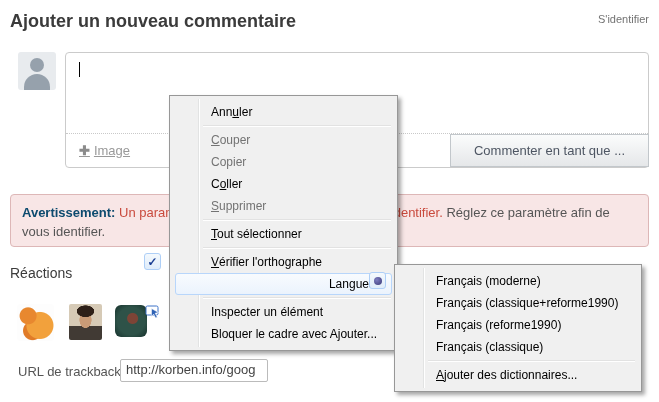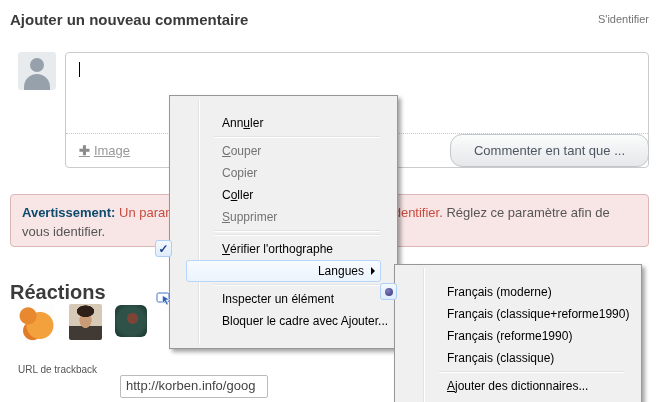--- a/index.html
+++ b/index.html
@@ -1,68 +1,68 @@
 <!DOCTYPE html>
 <html><head>
 <meta charset="utf-8">
 <style>
   html,body{margin:0;padding:0;background:#fff;}
   #stage{position:relative;width:659px;height:402px;background:#fff;overflow:hidden;
          font-family:"Liberation Sans",sans-serif;}
 
   
-  .page-title{position:absolute;left:10px;top:11px;font-size:15px;font-weight:bold;color:#3b3b3b;}
+  .page-title{position:absolute;left:10px;top:11px;font-size:18px;font-weight:bold;color:#3b3b3b;}
   .signin{position:absolute;right:10px;top:13px;font-size:11px;color:#737373;cursor:pointer;}
 
   .user-avatar{position:absolute;left:18px;top:52px;width:38px;height:38px;background:#e8ebee;
                border-radius:3px;overflow:hidden;}
   .user-avatar::before{content:"";position:absolute;left:12px;top:6px;width:14px;height:14px;
                border-radius:50%;background:#96a1ac;}
   .user-avatar::after{content:"";position:absolute;left:6px;top:22px;width:26px;height:18px;
                border-radius:13px 13px 0 0;background:#96a1ac;}
 
   .comment-box{position:absolute;left:65px;top:52px;width:584px;height:116px;background:#fff;
                border:1px solid #cbcbcb;border-radius:4px;box-sizing:border-box;}
   .caret{position:absolute;left:13px;top:9px;width:1px;height:15px;background:#000;}
   .box-toolbar{position:absolute;left:0;right:0;top:80px;bottom:0;border-top:1px dotted #c9c9c9;}
   .image-btn{position:absolute;left:13px;top:9px;color:#999;font-size:13px;cursor:pointer;text-decoration:underline;}
   .plus-icon{color:#8b8b8b;font-weight:bold;font-size:13px;margin-right:4px;}
   .comment-as-btn{position:absolute;left:450px;top:134px;width:199px;height:33px;
-               background:linear-gradient(#fbfcfc,#e5e7e9);border:1px solid #c2c7cb;border-radius:12px;
+               background:linear-gradient(#fbfcfc,#e5e7e9);border:1px solid #c2c7cb;border-radius:0;
                font-size:13px;color:#4e5663;text-align:center;line-height:31px;box-sizing:border-box;
                cursor:pointer;font-family:"Liberation Sans",sans-serif;}
 
   .warning-box{position:absolute;left:10px;top:194px;width:639px;height:53px;box-sizing:border-box;
                background:#f8e6e6;border:1px solid #ddb7b7;border-radius:4px;padding:8px 11px;
                font-size:13px;line-height:19px;}
   .warn-bold{color:#0c4a6e;font-weight:bold;}
   .warn-red{color:#c94a3d;}
   .warn-gray{color:#555;}
 
-  .reactions-title{position:absolute;left:10px;top:265px;font-size:20px;font-weight:bold;color:#3b3b3b;margin-top:16px;}
+  .reactions-title{position:absolute;left:10px;top:265px;font-size:14px;font-weight:normal;color:#3b3b3b;}
   .r-avatar{position:absolute;border-radius:4px;cursor:pointer;}
   .r-avatar.cat{left:17px;top:304px;width:37px;height:37px;
       background:radial-gradient(circle at 30% 32%, #e8882f 0 8px, rgba(0,0,0,0) 9px),
                  radial-gradient(circle at 62% 58%, #f2a13c 0 13px, rgba(0,0,0,0) 14px),
                  radial-gradient(circle at 42% 72%, #e07b28 0 9px, rgba(0,0,0,0) 10px),#fdfdfd;}
   .r-avatar.man{left:69px;top:304px;width:33px;height:36px;border-radius:2px;
       background:radial-gradient(ellipse 12px 8px at 50% 20%, #2e2018 0 70%, rgba(0,0,0,0) 75%),
                  radial-gradient(ellipse 9px 12px at 50% 44%, #c99b77 0 65%, rgba(0,0,0,0) 70%),
                  linear-gradient(180deg,#d6cab6 0 62%,#413a34 62%);}
   .r-avatar.fantasy{left:115px;top:305px;width:32px;height:32px;border-radius:6px;
       background:radial-gradient(circle at 55% 42%, #7d4436 0 5px, rgba(0,0,0,0) 6px),
                  radial-gradient(circle at 50% 50%, #2e5248 0 60%, #16302b 100%);}
 
-  .trackback-label{position:absolute;left:18px;top:364px;font-size:10px;color:#555;}
+  .trackback-label{position:absolute;left:18px;top:364px;font-size:13px;color:#555;}
   .trackback-input{position:absolute;left:120px;top:359px;width:148px;height:23px;box-sizing:border-box;
       border:1px solid #bbb;border-radius:2px;padding:2px 5px;font-size:13px;color:#444;
-      font-family:"Liberation Sans",sans-serif;white-space:nowrap;overflow:hidden;background:#fff;margin-top:16px;}
+      font-family:"Liberation Sans",sans-serif;white-space:nowrap;overflow:hidden;background:#fff;}
 
   
-  .menu{position:absolute;background:#f0f0f0;border:1px solid #979797;padding:16px;
+  .menu{position:absolute;background:#f0f0f0;border:1px solid #979797;padding:5px;
         box-shadow:3px 3px 4px rgba(0,0,0,.35);box-sizing:border-box;font-size:12px;color:#000;}
   .menu::after{content:"";position:absolute;left:28px;top:3px;bottom:3px;width:1px;
         background:#e2e3e3;border-right:1px solid #fff;}
   #context-menu{left:169px;top:95px;width:229px;z-index:20;}
   #lang-submenu{left:394px;top:264px;width:248px;z-index:30;}
 
   .menu-item{position:relative;height:22px;line-height:20px;padding-left:35px;padding-right:16px;
         border:1px solid rgba(0,0,0,0);border-radius:3px;box-sizing:border-box;cursor:default;
         white-space:nowrap;z-index:2;}
   .menu-item.disabled{color:#737373;}
@@ -109,20 +109,21 @@
   <div class="trackback-input">http://korben.info/goog</div>
 
   <div class="menu" id="context-menu">
       <div class="menu-item"><span>Ann<u>u</u>ler</span></div>
       <div class="menu-sep"></div>
       <div class="menu-item disabled"><span><u>C</u>ouper</span></div>
       <div class="menu-item disabled"><span>Copier</span></div>
       <div class="menu-item"><span>C<u>o</u>ller</span></div>
       <div class="menu-item disabled"><span><u>S</u>upprimer</span></div>
       <div class="menu-sep"></div>
+      <div class="menu-item"><span><u>T</u>out sélectionner</span></div>
       <div class="menu-sep"></div>
       <div class="menu-item"><span class="iconbox">
           <span class="checkglyph">✓</span>
         </span><span><u>V</u>érifier l'orthographe</span></div>
       <div class="menu-item highlighted"><span>Lan<u>g</u>ues</span><span class="subarrow"></span></div>
       <div class="menu-sep"></div>
       <div class="menu-item"><span class="inspectbox"><svg width="16" height="16" viewBox="0 0 16 16">
             <rect x="1" y="2" width="12" height="9" rx="1.5" fill="#fff" stroke="#3c72c8"></rect>
             <path d="M6.5 4.5 L13.5 8.5 L10.2 9.2 L12.3 13.2 L10.6 14 L8.6 10.2 L6.4 12.6 Z" fill="#2f62b5" stroke="#fff" stroke-width="0.6"></path>
           </svg></span><span>Inspecter un élément</span></div>

